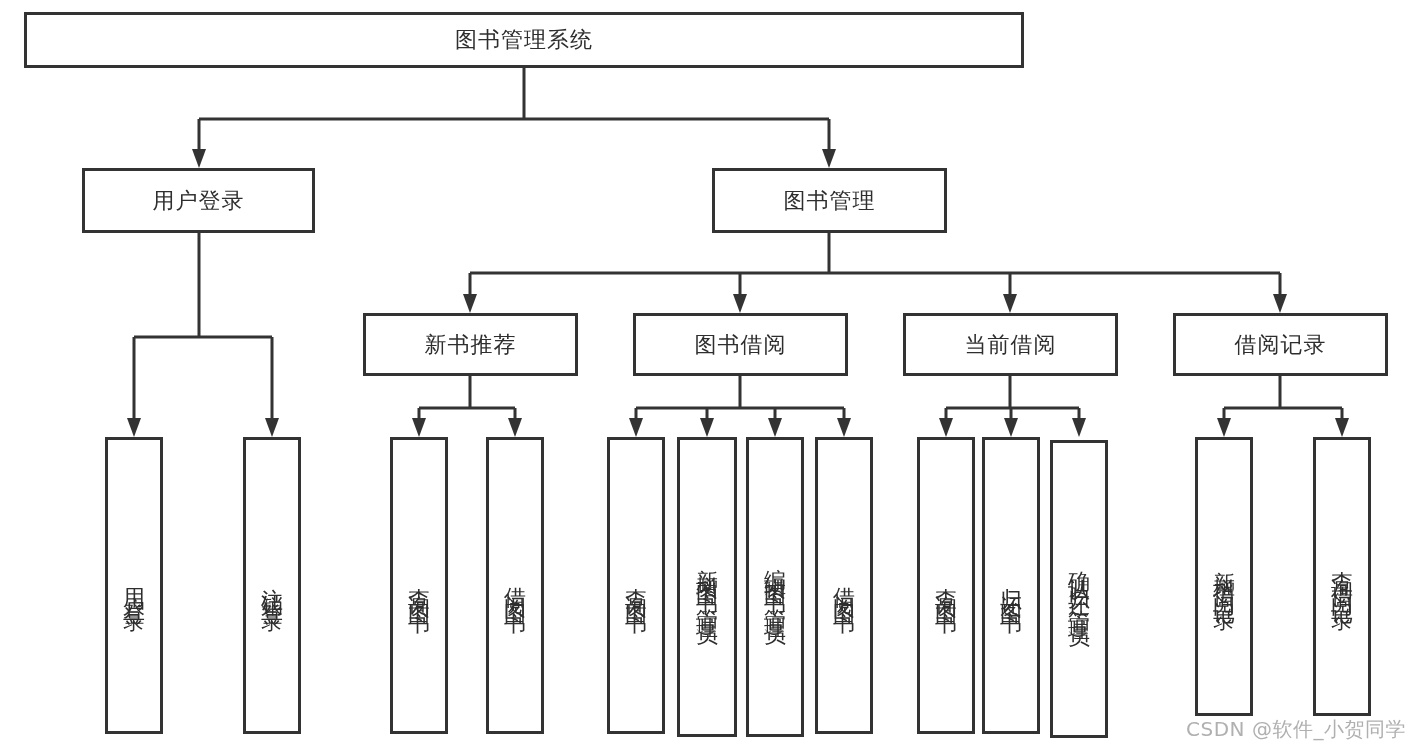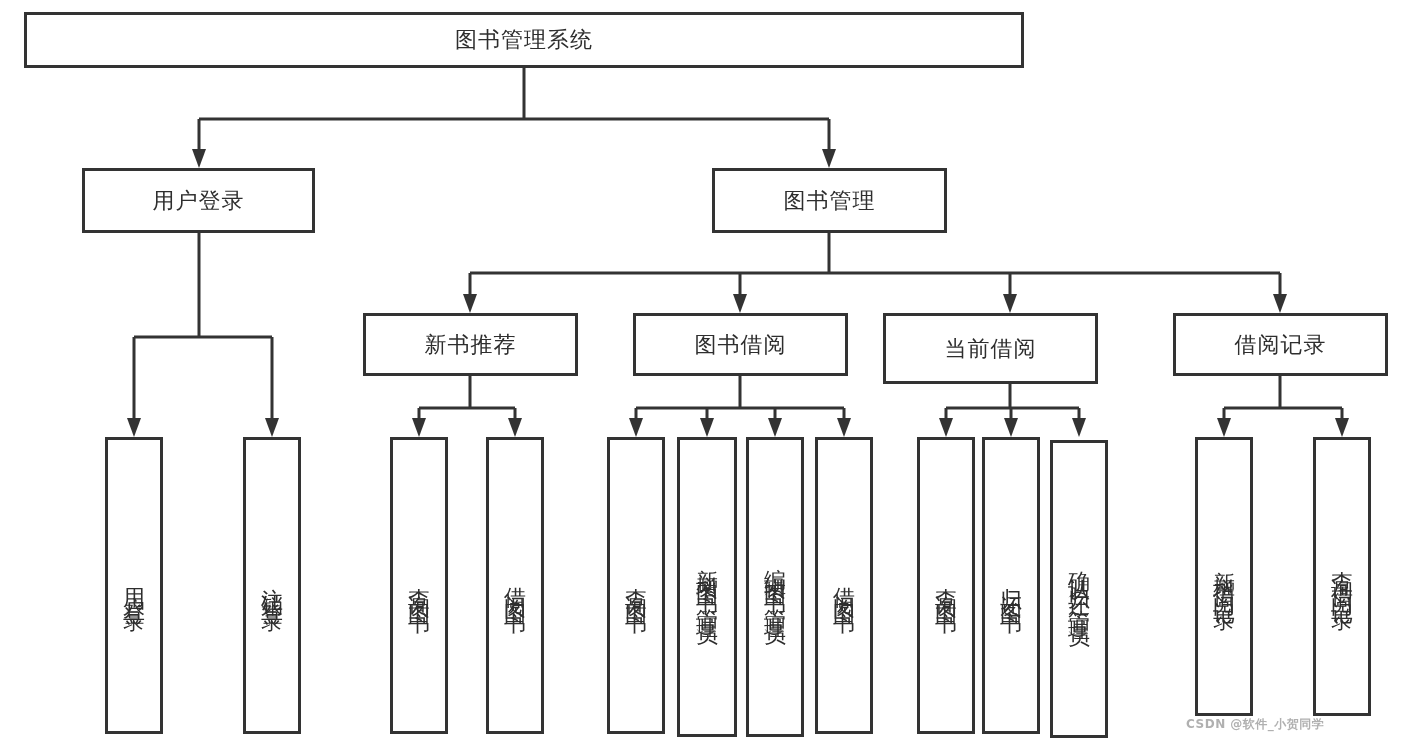--- a/index.html
+++ b/index.html
@@ -56,25 +56,24 @@
     letter-spacing: 8px;
     line-height: 1;
   }
   .vbox span { display: block; }
   #watermark {
     position: absolute;
     z-index: 3;
     left: 1186px;
     top: 716px;
     width: 210px;
-    font-size: 12px;
+    font-size: 20px;
     color: var(--watermark);
     white-space: nowrap;
     letter-spacing: 0.5px;
-    font-weight: bold;
   }
 </style>
 </head>
 <body>
 
 <div id="stage">
 
   <svg id="connectors" viewBox="0 0 1405 747" xmlns="http://www.w3.org/2000/svg">
     <path d="M524 68 V119 M199 119 H829 M199 119 V155 M829 119 V155
              M199 233 V337 M134 337 H272 M134 337 V424 M272 337 V424
@@ -116,21 +115,21 @@
   <div class="hbox" style="left:712px; top:168px; width:235px; height:65px;">
     <span>图书管理</span>
   </div>
 
   <div class="hbox" style="left:633px; top:313px; width:215px; height:63px;">
     <span>图书借阅</span>
   </div>
   <div class="hbox" style="left:363px; top:313px; width:215px; height:63px;">
     <span>新书推荐</span>
   </div>
-  <div class="hbox" style="left:883px; top:313px; width:215px; height:71px;text-align:center;">
+  <div class="hbox" style="left:903px; top:313px; width:215px; height:63px;text-align:center;">
     <span>当前借阅</span>
   </div>
   <div class="hbox" style="left:1173px; top:313px; width:215px; height:63px;">
     <span>借阅记录</span>
   </div>
 
   <div class="vbox" style="left:105px; top:437px; width:58px; height:297px;">
     <span>用户登录</span>
   </div>
   <div class="vbox" style="left:243px; top:437px; width:58px; height:297px;">

